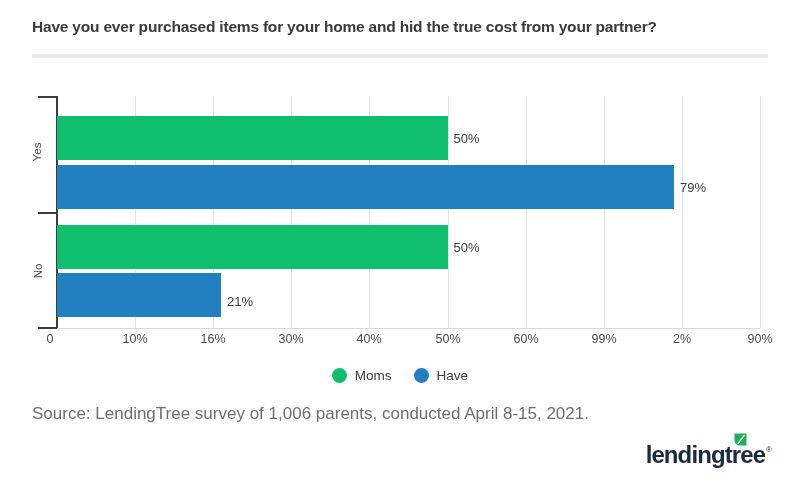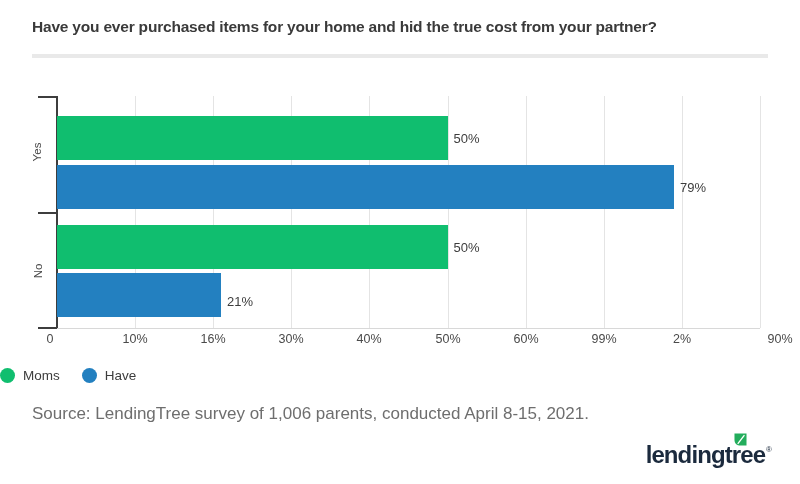--- a/index.html
+++ b/index.html
@@ -114,20 +114,21 @@
     transform: translateX(-50%);
   }
 
   
   #legend {
     position: absolute;
     left: 0;
     right: 0;
     top: 368px;
     display: flex;
+    justify-content: center;
     align-items: center;
     gap: 22px;
   }
   .legend-item {
     display: flex;
     align-items: center;
     gap: 8px;
     font-size: 13.5px;
     color: #3d3d3d;
   }
@@ -224,21 +225,21 @@
 <div id="x-tick-labels">
   <div class="x-tick-label zero" style="left:50px;">0</div>
   <div class="x-tick-label" style="left:135px;">10%</div>
   <div class="x-tick-label" style="left:213px;">16%</div>
   <div class="x-tick-label" style="left:291px;">30%</div>
   <div class="x-tick-label" style="left:369px;">40%</div>
   <div class="x-tick-label" style="left:448px;">50%</div>
   <div class="x-tick-label" style="left:526px;">60%</div>
   <div class="x-tick-label" style="left:604px;">99%</div>
   <div class="x-tick-label" style="left:682px;">2%</div>
-  <div class="x-tick-label" style="left:760px;margin-left:20px;">90%</div>
+  <div class="x-tick-label" style="left:760px;">90%</div>
 </div>
 
 <div id="legend">
   <div class="legend-item">
     <span class="legend-swatch moms"></span>
     <span>Moms</span>
   </div>
   <div class="legend-item">
     <span class="legend-swatch dads"></span>
     <span>Have</span>

